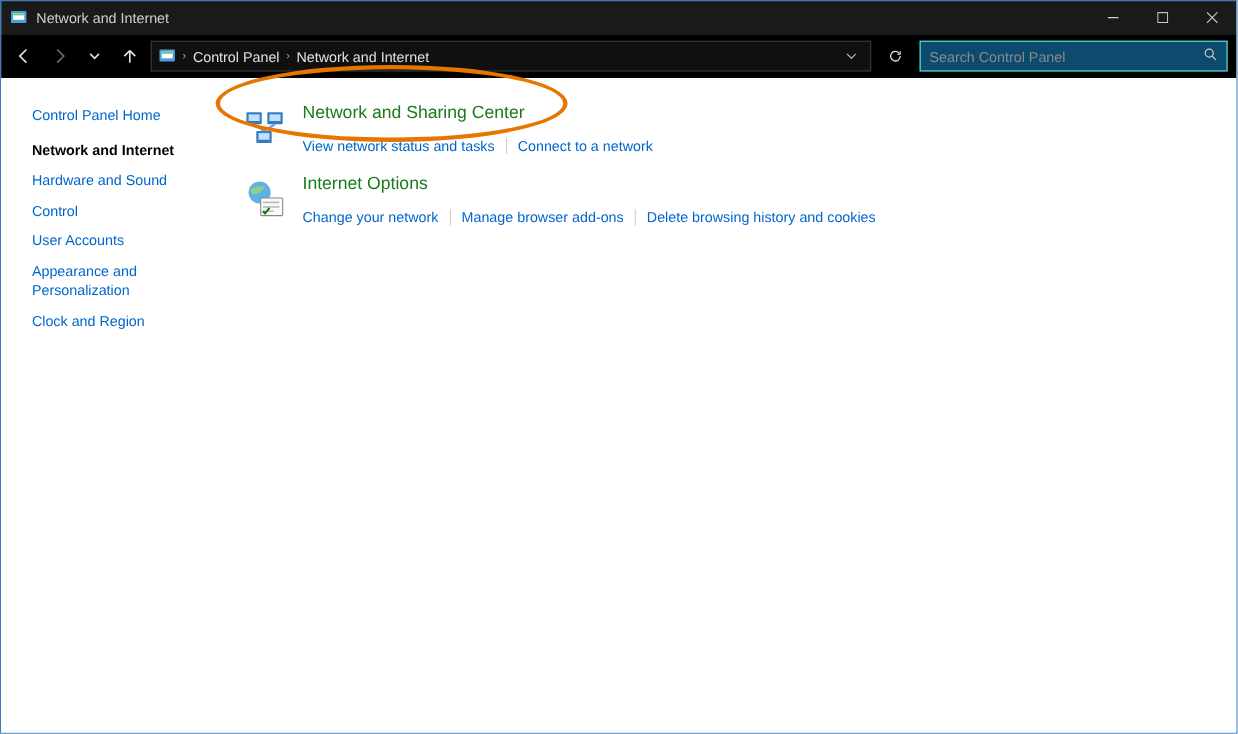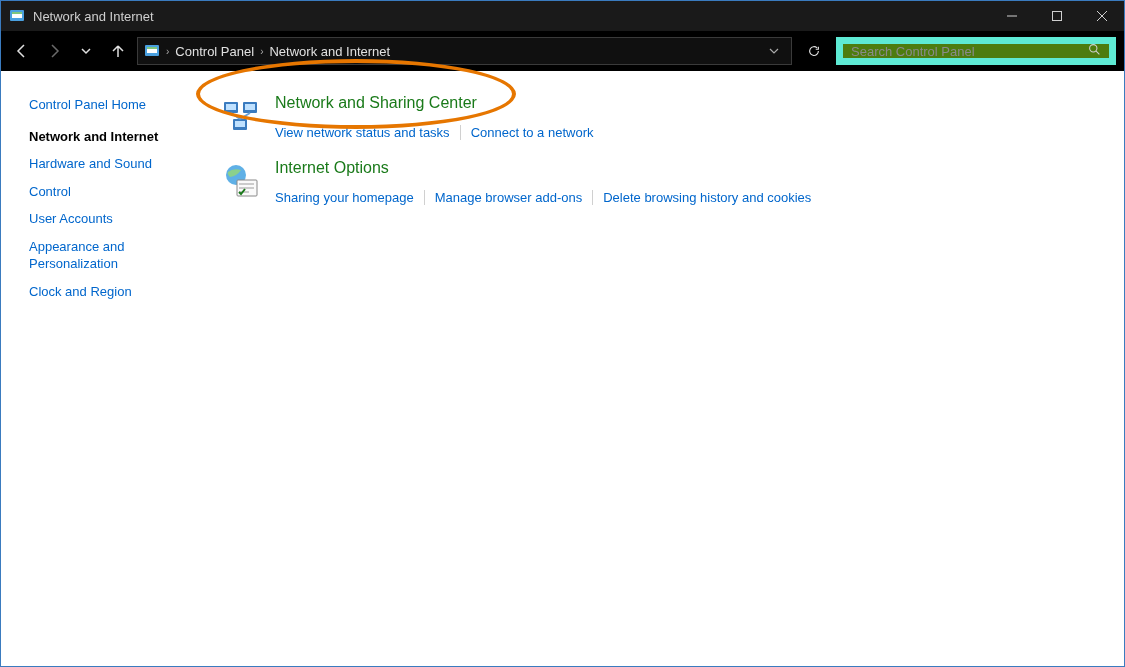--- a/index.html
+++ b/index.html
@@ -64,22 +64,22 @@
   .breadcrumb-sep { color:#aaa; font-size:10px; }
   .breadcrumb-dropdown { margin-left:auto; color:#aaa; padding:0 6px; }
   .refresh-btn {
     width:32px; height:28px;
     display:flex; align-items:center; justify-content:center;
     color:#e0e0e0;
   }
   .searchbar {
     width: 280px;
     height: 28px;
-    background:#4d7c0f;
-    border:7px solid #5eead4;
+    background:#0c4a6e;
+    border:1px solid #5eead4;
     display:flex;
     align-items:center;
     padding:0 8px;
     color:#8a8a8a;
   }
   .searchbar input {
     flex:1;
     background:transparent;
     border:none;
     color:#e0e0e0;
@@ -293,21 +293,21 @@
           <rect x="16" y="18" width="20" height="16" rx="1" fill="#fafafa" stroke="#888" stroke-width="1"></rect>
           <line x1="18" y1="22" x2="33" y2="22" stroke="#bbb" stroke-width="1.5"></line>
           <line x1="18" y1="26" x2="33" y2="26" stroke="#bbb" stroke-width="1.5"></line>
           <line x1="18" y1="30" x2="28" y2="30" stroke="#bbb" stroke-width="1.5"></line>
           <path d="M18 30 L20 32 L24 27" fill="none" stroke="#1a7a1a" stroke-width="2"></path>
         </svg>
       </div>
       <div class="category-body">
         <a class="category-title">Internet Options</a>
         <div class="category-links">
-          <a>Sharing your homepage</a>
+          <a>Change your network</a>
           <a>Manage browser add-ons</a>
           <a>Delete browsing history and cookies</a>
         </div>
       </div>
     </div>
 
     <div class="annotation-ellipse" style="left:-5px; top:-12px; width:320px; height:70px;"></div>
 
   </div>
 </div>

